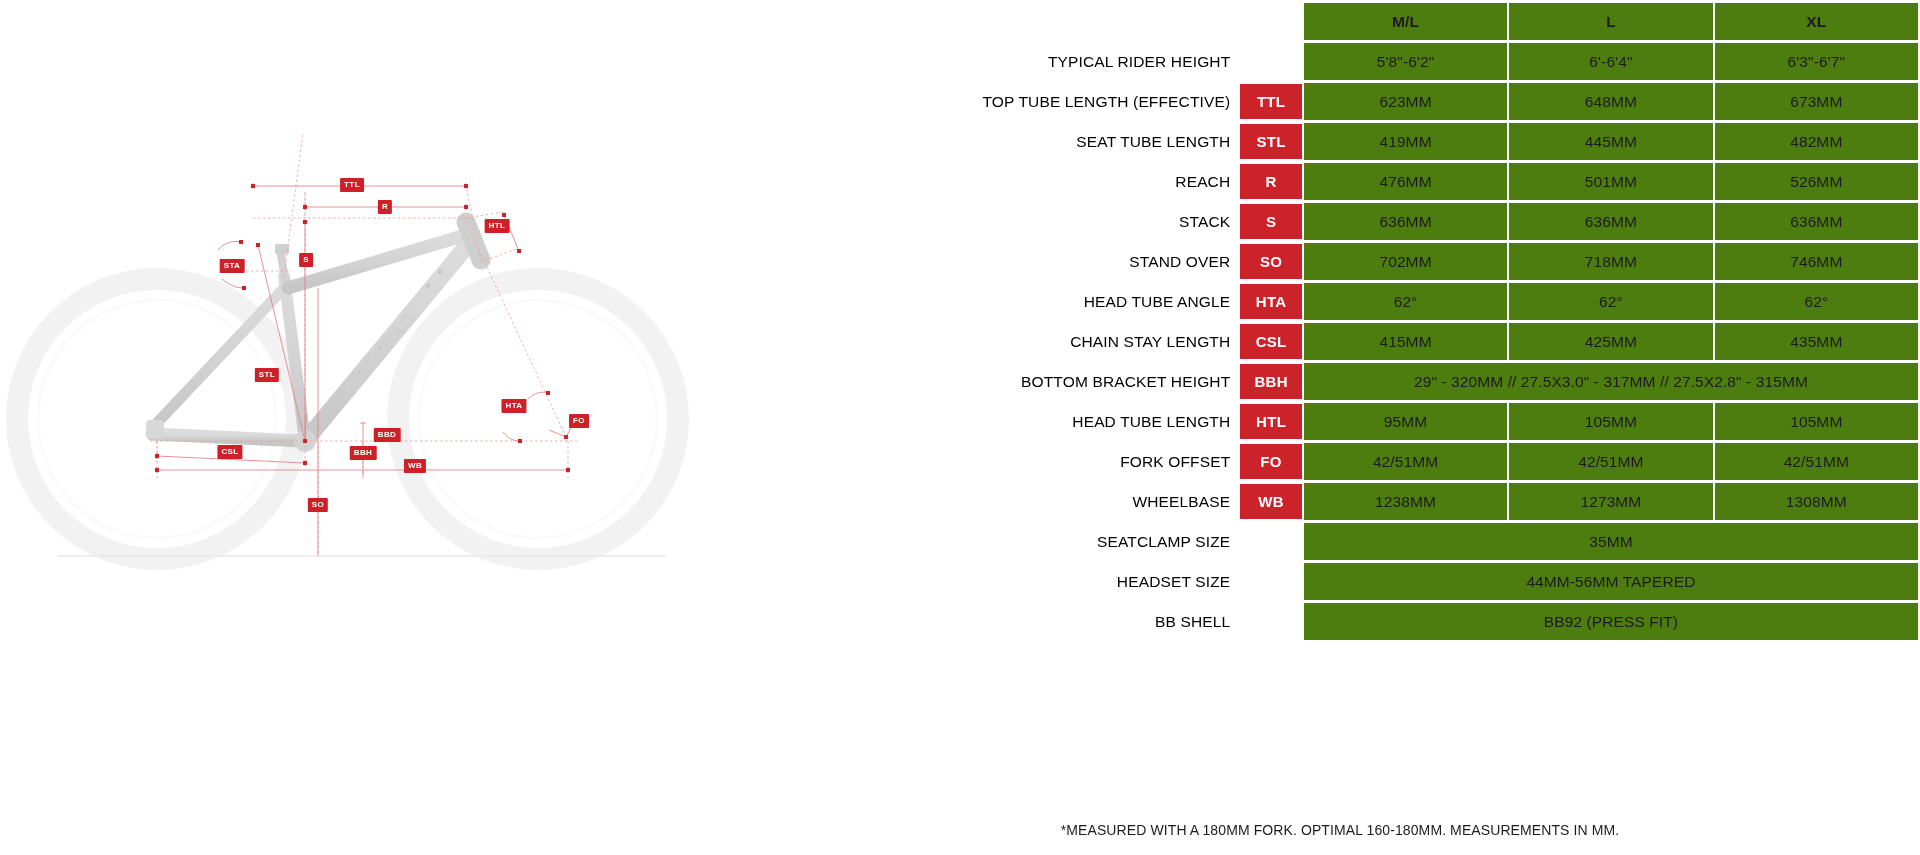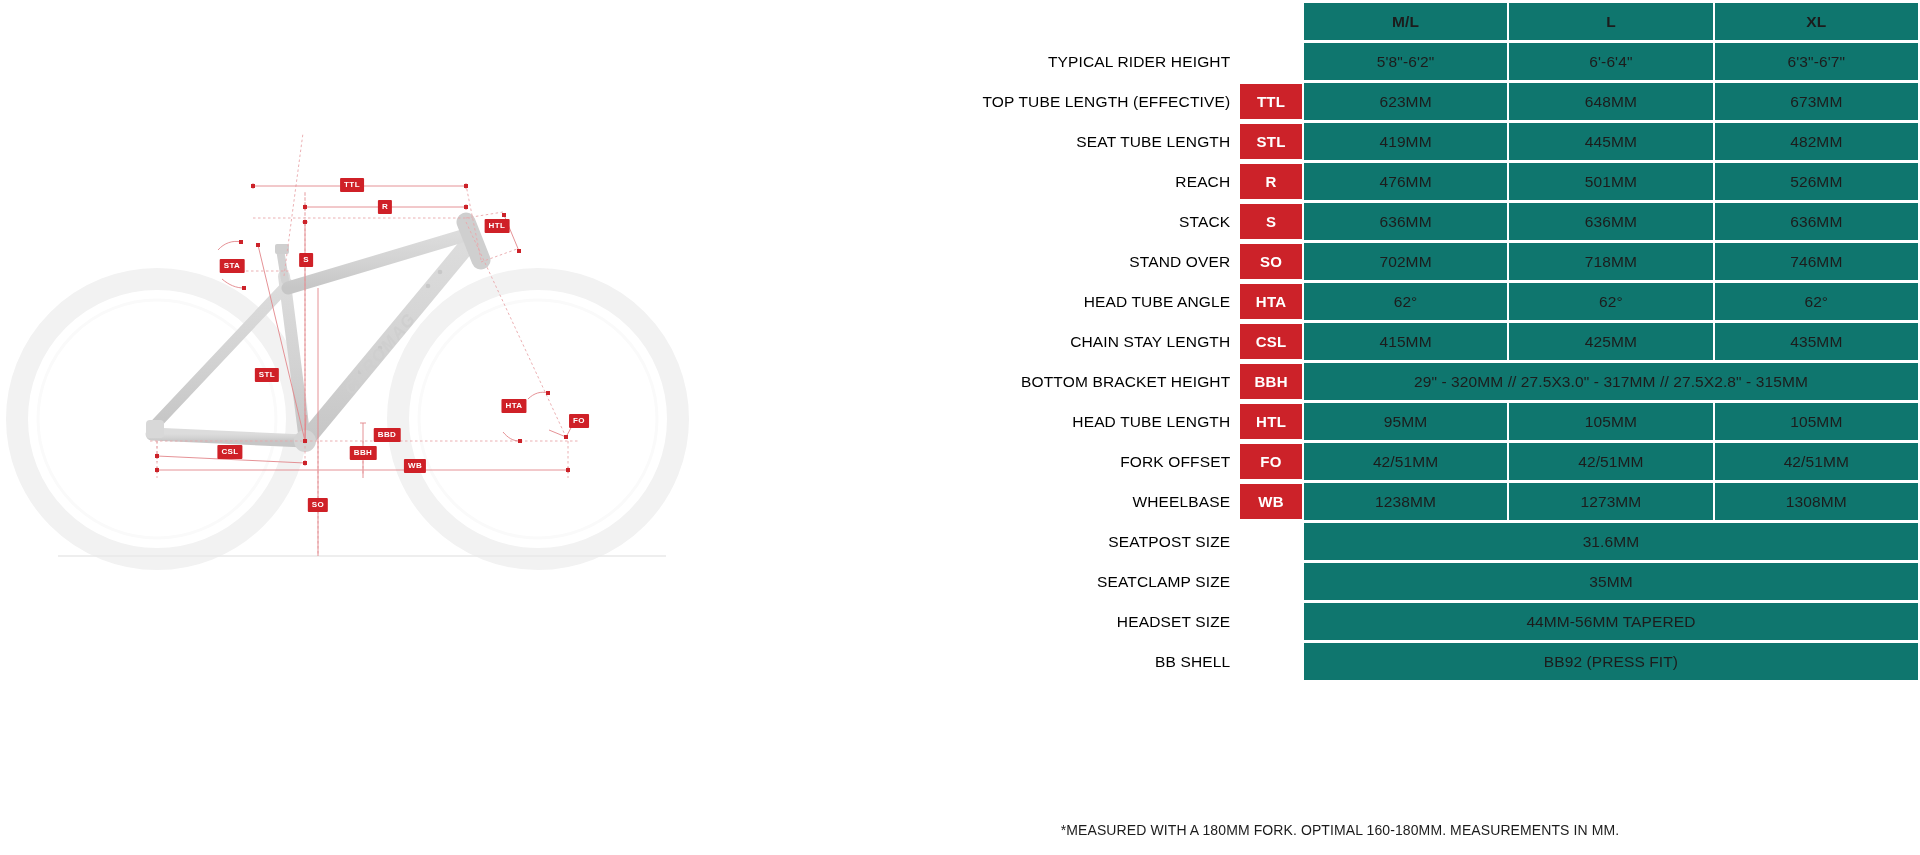--- a/index.html
+++ b/index.html
@@ -99,21 +99,21 @@
     font-size: 15px;
     letter-spacing: 0.3px;
     text-align: center;
     height: 35px;
     line-height: 35px;
   }
   .codebox.empty {
     background: transparent;
   }
   td.val {
-    background: #0f766e;
+    background: #4d7c0f;
     text-align: center;
     font-size: 15.5px;
     color: #1c1c1c;
     height: 35px;
     vertical-align: middle;
     letter-spacing: 0.1px;
   }
   td.val.head {
     font-weight: 700;
     font-size: 15.5px;
@@ -440,27 +440,20 @@
           <tr>
             <td class="lbl">WHEELBASE</td>
             <td class="code">
               <span class="codebox">WB</span>
             </td>
             <td class="val">1238MM</td>
             <td class="val">1273MM</td>
             <td class="val">1308MM</td>
           </tr>
           <tr>
-            <td class="lbl">SEATPOST SIZE</td>
-            <td class="code">
-              <span class="codebox empty"></span>
-            </td>
-            <td class="val" colspan="3">31.6MM</td>
-          </tr>
-          <tr>
             <td class="lbl">SEATCLAMP SIZE</td>
             <td class="code">
               <span class="codebox empty"></span>
             </td>
             <td class="val" colspan="3">35MM</td>
           </tr>
           <tr>
             <td class="lbl">HEADSET SIZE</td>
             <td class="code">
               <span class="codebox empty"></span>

